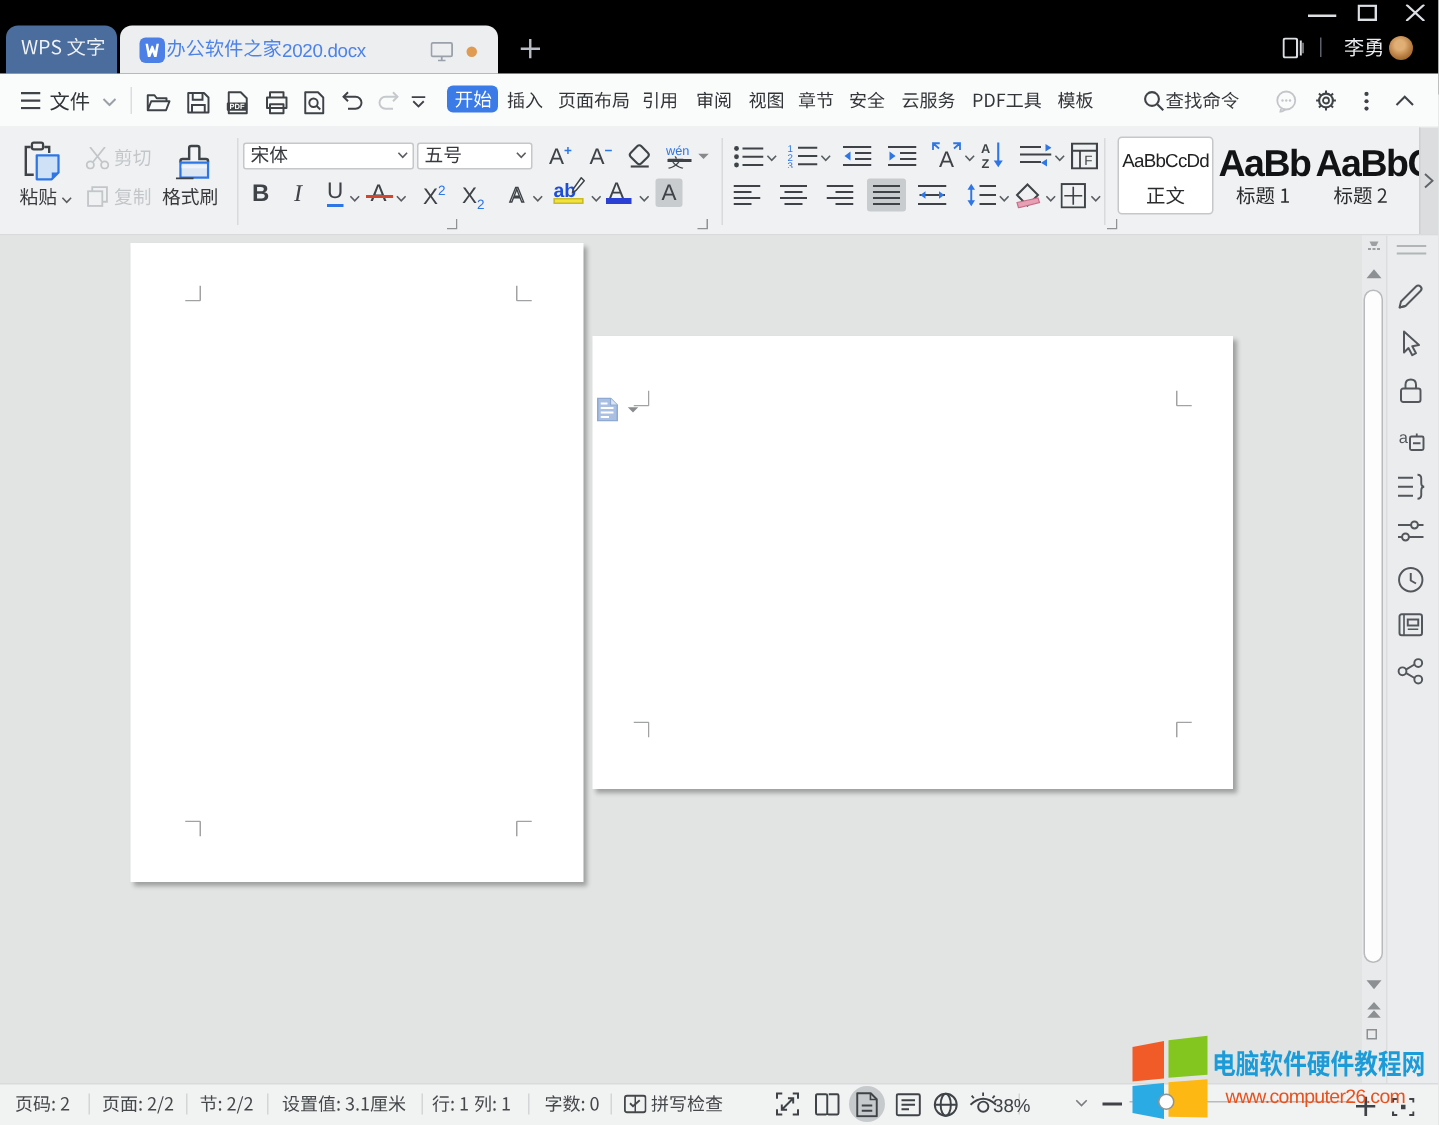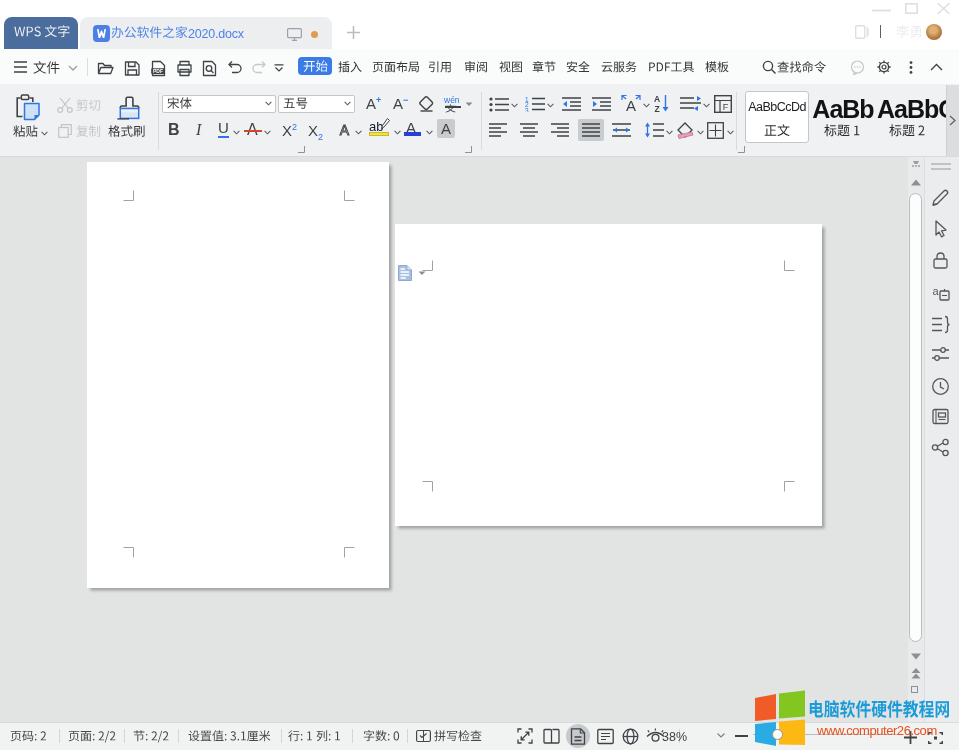--- a/index.html
+++ b/index.html
@@ -1,21 +1,21 @@
 <!DOCTYPE html>
 <html><head><meta charset="utf-8">
 <style>
 *{margin:0;padding:0;box-sizing:border-box}
 html,body{width:959px;height:750px;overflow:hidden}
 body{font-family:"Liberation Sans",sans-serif;position:relative;background:#e2e3e3}
 .abs{position:absolute}
 svg{display:block}
 .sep{position:absolute;width:1px;background:#d9dadb}
 </style></head><body>
-<div class="abs" style="left:0;top:0;width:959px;height:63px;background:#ffffff">
+<div class="abs" style="left:0;top:0;width:959px;height:63px;background:#000000">
 <div class="abs" style="left:4px;top:17px;width:74px;height:32px;background:#4b6d9d;border-radius:8px 8px 0 0"></div>
 <svg style="position:absolute;left:14px;top:25px;" width="57" height="14" viewBox="0 0 57 14">
       <path transform="translate(0,11.2)" d="M2.4 0.0H3.8L5.2 -5.7C5.4 -6.5 5.5 -7.2 5.7 -7.9H5.7C5.9 -7.2 6.0 -6.5 6.2 -5.7L7.6 0.0H9.1L11.1 -9.5H9.9L8.9 -4.3C8.7 -3.3 8.5 -2.3 8.4 -1.2H8.3C8.1 -2.3 7.9 -3.3 7.6 -4.3L6.3 -9.5H5.2L3.9 -4.3C3.6 -3.3 3.4 -2.3 3.2 -1.2H3.1C3.0 -2.3 2.8 -3.3 2.6 -4.3L1.6 -9.5H0.3Z M12.7 0.0H13.9V-3.8H15.5C17.6 -3.8 19.0 -4.7 19.0 -6.7C19.0 -8.8 17.6 -9.5 15.4 -9.5H12.7ZM13.9 -4.8V-8.6H15.3C17.0 -8.6 17.8 -8.1 17.8 -6.7C17.8 -5.4 17.0 -4.8 15.3 -4.8Z M23.6 0.2C25.6 0.2 26.8 -1.0 26.8 -2.5C26.8 -4.0 26.0 -4.6 24.9 -5.1L23.5 -5.7C22.8 -6.0 21.9 -6.3 21.9 -7.3C21.9 -8.1 22.6 -8.6 23.7 -8.6C24.6 -8.6 25.3 -8.3 25.9 -7.8L26.5 -8.5C25.8 -9.2 24.8 -9.7 23.7 -9.7C22.0 -9.7 20.7 -8.6 20.7 -7.2C20.7 -5.8 21.8 -5.1 22.6 -4.7L24.0 -4.1C24.9 -3.7 25.6 -3.4 25.6 -2.4C25.6 -1.5 24.9 -0.9 23.6 -0.9C22.6 -0.9 21.7 -1.4 21.0 -2.1L20.3 -1.2C21.1 -0.4 22.2 0.2 23.6 0.2Z M35.8 -10.7C36.2 -10.1 36.6 -9.2 36.8 -8.7L37.8 -9.0C37.7 -9.5 37.2 -10.4 36.8 -11.0ZM31.0 -8.6V-7.7H33.0C33.7 -5.7 34.8 -4.0 36.1 -2.6C34.7 -1.4 32.9 -0.5 30.8 0.1C31.0 0.3 31.3 0.8 31.4 1.0C33.6 0.3 35.4 -0.6 36.8 -1.9C38.3 -0.6 40.1 0.4 42.2 0.9C42.4 0.7 42.7 0.3 42.9 0.1C40.8 -0.5 39.0 -1.4 37.6 -2.6C38.9 -4.0 39.9 -5.6 40.7 -7.7H42.7V-8.6ZM36.9 -3.3C35.6 -4.5 34.7 -6.0 34.0 -7.7H39.5C38.9 -5.9 38.0 -4.5 36.9 -3.3Z M49.3 -4.7V-3.9H44.2V-3.0H49.3V-0.2C49.3 0.0 49.2 0.1 49.0 0.1C48.8 0.1 47.9 0.1 47.0 0.1C47.2 0.3 47.4 0.8 47.4 1.0C48.6 1.0 49.2 1.0 49.7 0.9C50.2 0.7 50.3 0.4 50.3 -0.2V-3.0H55.4V-3.9H50.3V-4.4C51.5 -5.0 52.6 -5.9 53.4 -6.7L52.8 -7.2L52.5 -7.2H46.3V-6.2H51.6C50.9 -5.7 50.0 -5.1 49.3 -4.7ZM48.8 -10.7C49.1 -10.4 49.3 -9.9 49.5 -9.6H44.3V-6.9H45.3V-8.6H54.3V-6.9H55.3V-9.6H50.6C50.4 -10.0 50.1 -10.6 49.8 -11.0Z" fill="#eef1f5"></path>
     </svg>
 <div class="abs" style="left:80px;top:17px;width:252px;height:32px;background:#eceef0;border-radius:8px 8px 0 0"></div>
 <div class="abs" style="left:93px;top:25px;width:17px;height:17px;background:#4d80e6;border-radius:4px"></div>
 <svg class="abs" style="left:96px;top:29px" width="11" height="9" viewBox="0 0 11 9">
       <path d="M1 0 L2.6 0 L3.6 5.2 L5 1.5 L6 1.5 L7.4 5.2 L8.4 0 L10 0 L8.4 9 L6.8 9 L5.5 5.6 L4.2 9 L2.6 9 Z" fill="#fff"></path>
     </svg>
 <svg style="position:absolute;left:111px;top:26px;" width="77" height="13" viewBox="0 0 77 13">
@@ -230,21 +230,21 @@
     <path d="M0.6 0.8 L3.5 3.8 L6.4 0.8" fill="none" stroke="#5a5e62" stroke-width="1.1"></path>
   </svg>
 <div class="abs" style="left:282px;top:122px;font-size:15px;color:#3f4347">X<sup style="font-size:9px;color:#2e75e5">2</sup></div>
 <div class="abs" style="left:308px;top:122px;font-size:15px;color:#3f4347">X<sub style="font-size:9px;color:#2e75e5">2</sub></div>
 <svg class="abs" style="left:336px;top:121px" width="17" height="17" viewBox="0 0 17 17">
     <text x="8.5" y="13.5" font-size="14" text-anchor="middle" fill="none" stroke="#3f4347" stroke-width="0.9" font-family="Liberation Sans">A</text>
   </svg>
 <svg class="abs" style="left:355px;top:130px" width="7" height="5" viewBox="0 0 7 5">
     <path d="M0.6 0.8 L3.5 3.8 L6.4 0.8" fill="none" stroke="#5a5e62" stroke-width="1.1"></path>
   </svg>
-<div class="abs" style="left:369px;top:119px;font-size:13px;font-weight:normal;color:#0f172a">ab</div>
+<div class="abs" style="left:369px;top:119px;font-size:13px;font-weight:bold;color:#1d4ed8">ab</div>
 <svg class="abs" style="left:381px;top:118px" width="9" height="11" viewBox="0 0 9 11">
     <path d="M6.5 0.5 L8.5 2.5 L3 9 L0.5 10.5 L1.5 7.5 Z" fill="#f7f9fa" stroke="#3f4347" stroke-width="1"></path>
   </svg>
 <div class="abs" style="left:369px;top:132px;width:20px;height:4px;background:#f2e23c;border:1px solid #c9bb28"></div>
 <svg class="abs" style="left:394px;top:130px" width="7" height="5" viewBox="0 0 7 5">
     <path d="M0.6 0.8 L3.5 3.8 L6.4 0.8" fill="none" stroke="#5a5e62" stroke-width="1.1"></path>
   </svg>
 <div class="abs" style="left:406px;top:119px;font-size:15px;color:#3f4347">A</div>
 <div class="abs" style="left:404px;top:132px;width:17px;height:4px;background:#2a3fd4"></div>
 <svg class="abs" style="left:426px;top:130px" width="7" height="5" viewBox="0 0 7 5">

